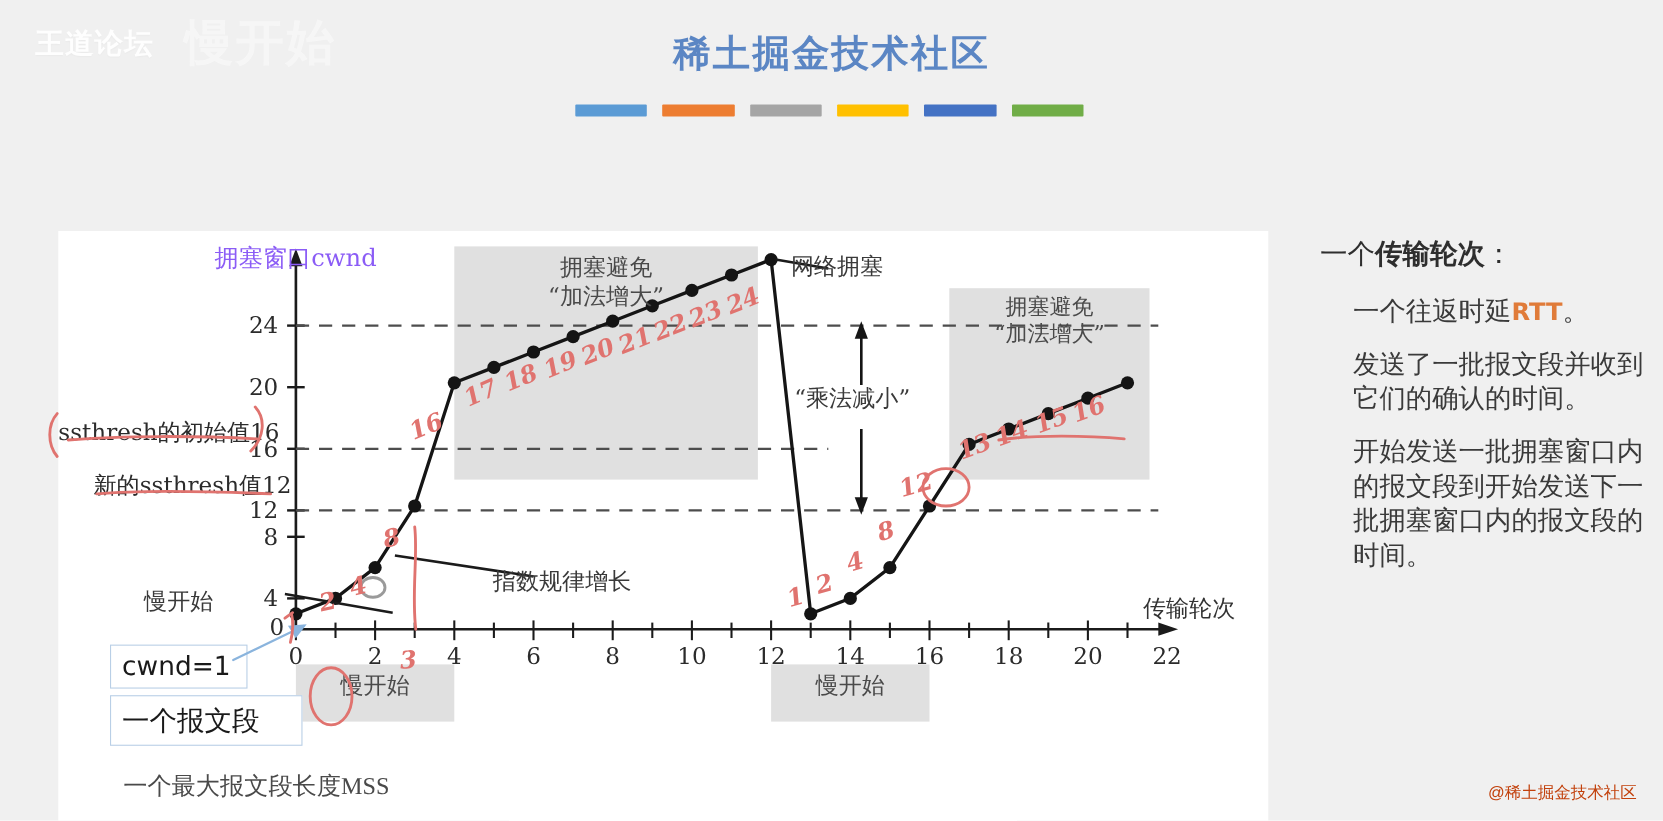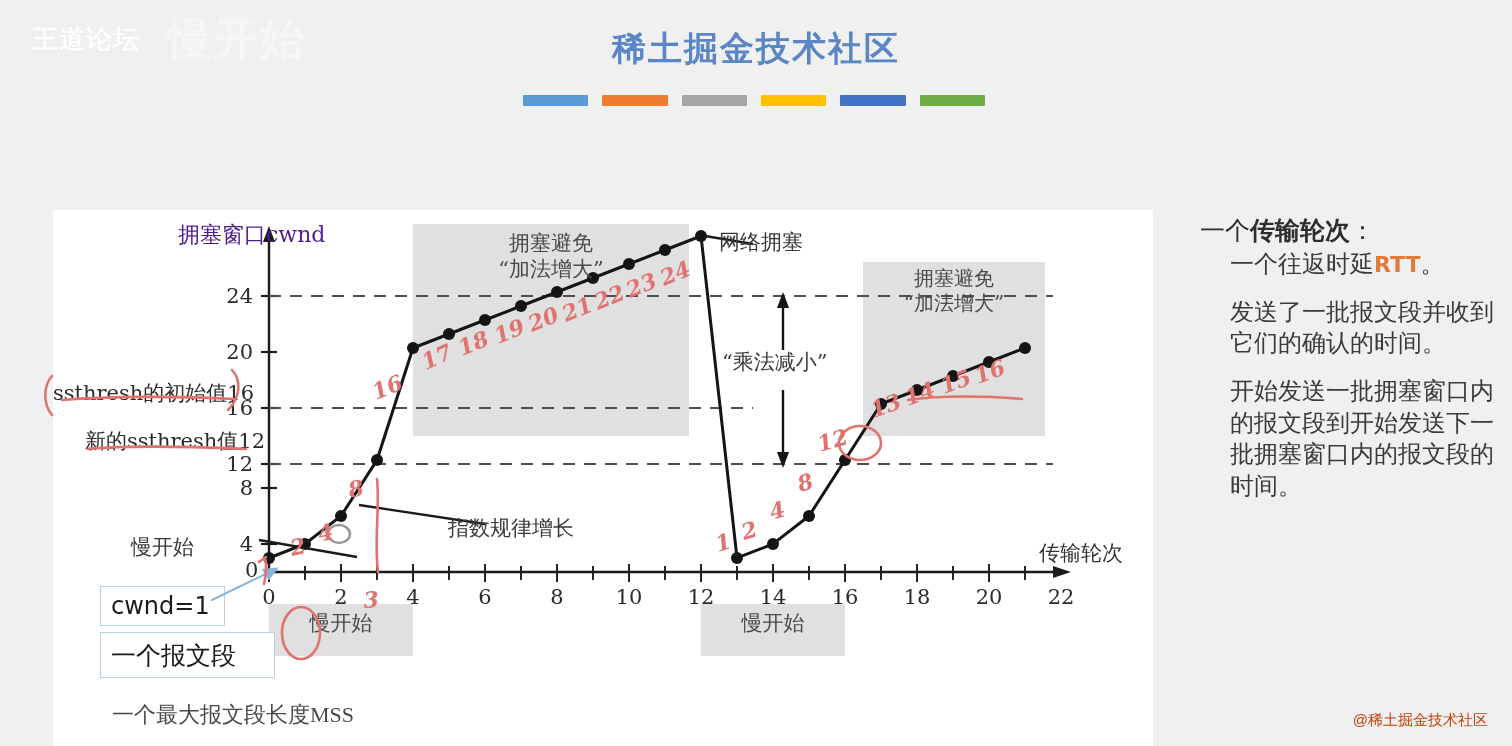--- a/index.html
+++ b/index.html
@@ -60,22 +60,22 @@
 
   svg#plot{position:absolute;left:0;top:0;width:1100px;height:470px;}
 
   .axis-num{
     position:absolute;font-family:"DejaVu Serif",serif;
     font-size:21px;color:#2b2b2b;
   }
   .ylab{ text-align:right; }
   .xlab{ text-align:center; }
   #ylabel-title{
-    position:absolute;left:178px;top:220px;
-    font-size:22px;font-family:"DejaVu Serif",serif;color:#4c1d95;
+    position:absolute;left:195px;top:220px;
+    font-size:22px;font-family:"DejaVu Serif",serif;color:#8b5cf6;
   }
   #xlabel-title{
     position:absolute;left:1039px;top:539px;
     font-size:21px;font-family:"DejaVu Serif",serif;color:#333;
   }
   #lbl-ssthresh-init{
     position:absolute;left:53px;top:379px;
     font-size:21px;font-family:"DejaVu Serif",serif;color:#2b2b2b;white-space:nowrap;
   }
   #lbl-ssthresh-new{
@@ -109,21 +109,21 @@
     display:flex;align-items:center;
   }
   #box-cwnd{left:100px;top:586px;width:113px;height:38px;font-size:24px;padding-left:10px;}
   #box-seg{left:100px;top:632px;width:163px;height:44px;font-size:25px;padding-left:10px;
            font-family:"DejaVu Serif",serif;}
 
   
   #sidebar{position:absolute;left:1200px;top:214px;width:300px;}
   #sb-head{
     font-family:"DejaVu Serif",serif;font-size:25px;color:#2e2e2e;
-    margin-bottom:2px;
+    margin-bottom:21px;
   }
   #sb-head b{font-weight:700;}
   .sb-p{
     font-family:"DejaVu Serif",serif;font-size:24px;color:#3a3a3a;
     line-height:1.32;margin:0 0 16px 30px;
   }
   .accent{color:#e07b39;font-weight:700;font-family:"DejaVu Sans",sans-serif;font-size:22px;}
 
   
   svg#pen{position:absolute;left:0;top:0;width:1512px;height:746px;pointer-events:none;}

